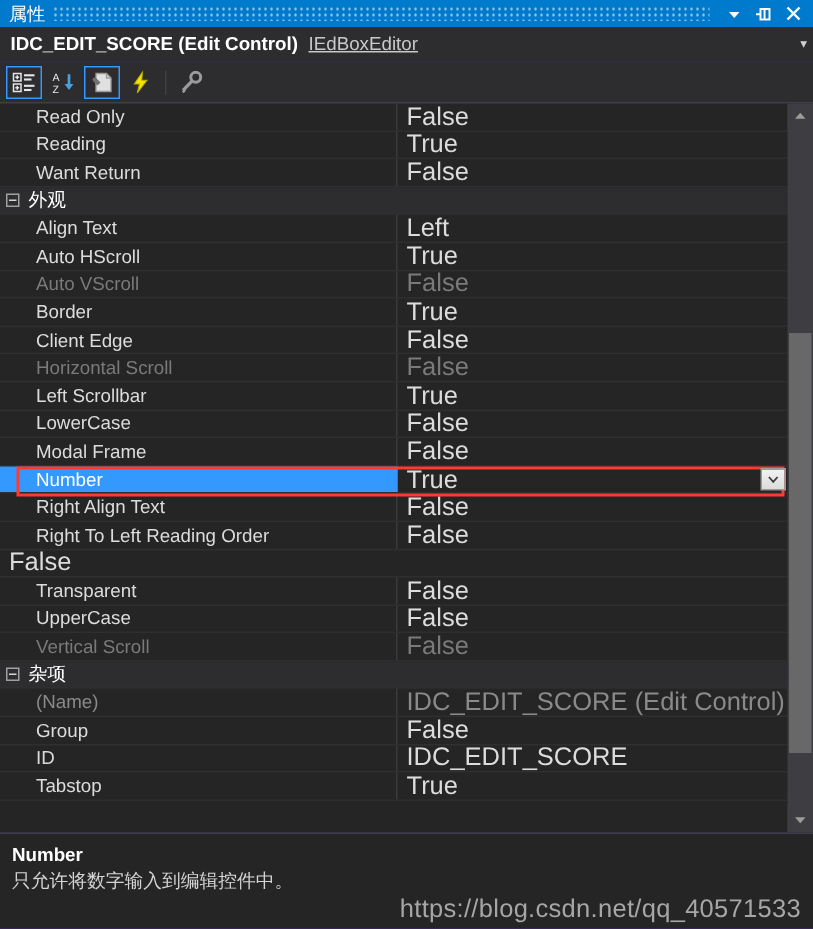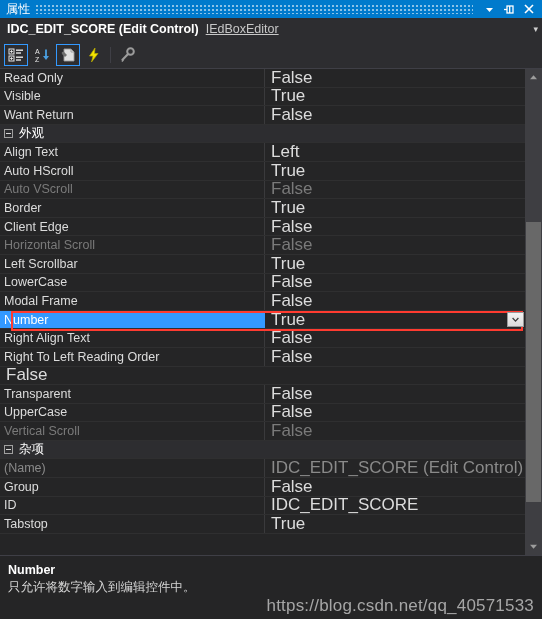--- a/index.html
+++ b/index.html
@@ -166,21 +166,21 @@
     flex: 1 1 auto;
     height: 100%;
     display: flex;
     align-items: center;
     box-sizing: border-box;
     overflow: hidden;
   }
   .name-txt {
     color: #dcdcdc;
     font-size: 12.5px;
-    padding-left: 4px;
+    padding-left: 24px;
     white-space: nowrap;
   }
   .val-txt {
     color: #dcdcdc;
     font-size: 17px;
     padding-left: 6px;
     white-space: nowrap;
   }
   .row.disabled .name-txt,
   .row.disabled .val-txt { color: #7a7a7a; }
@@ -407,21 +407,21 @@
         <div class="row">
           <div class="col-name">
             <span class="name-txt">Read Only</span>
           </div>
           <div class="col-val">
             <span class="val-txt">False</span>
           </div>
         </div>
         <div class="row">
           <div class="col-name">
-            <span class="name-txt">Visible</span>
+            <span class="name-txt">Reading</span>
           </div>
           <div class="col-val">
             <span class="val-txt">True</span>
           </div>
         </div>
         <div class="row">
           <div class="col-name">
             <span class="name-txt">Want Return</span>
           </div>
           <div class="col-val">

